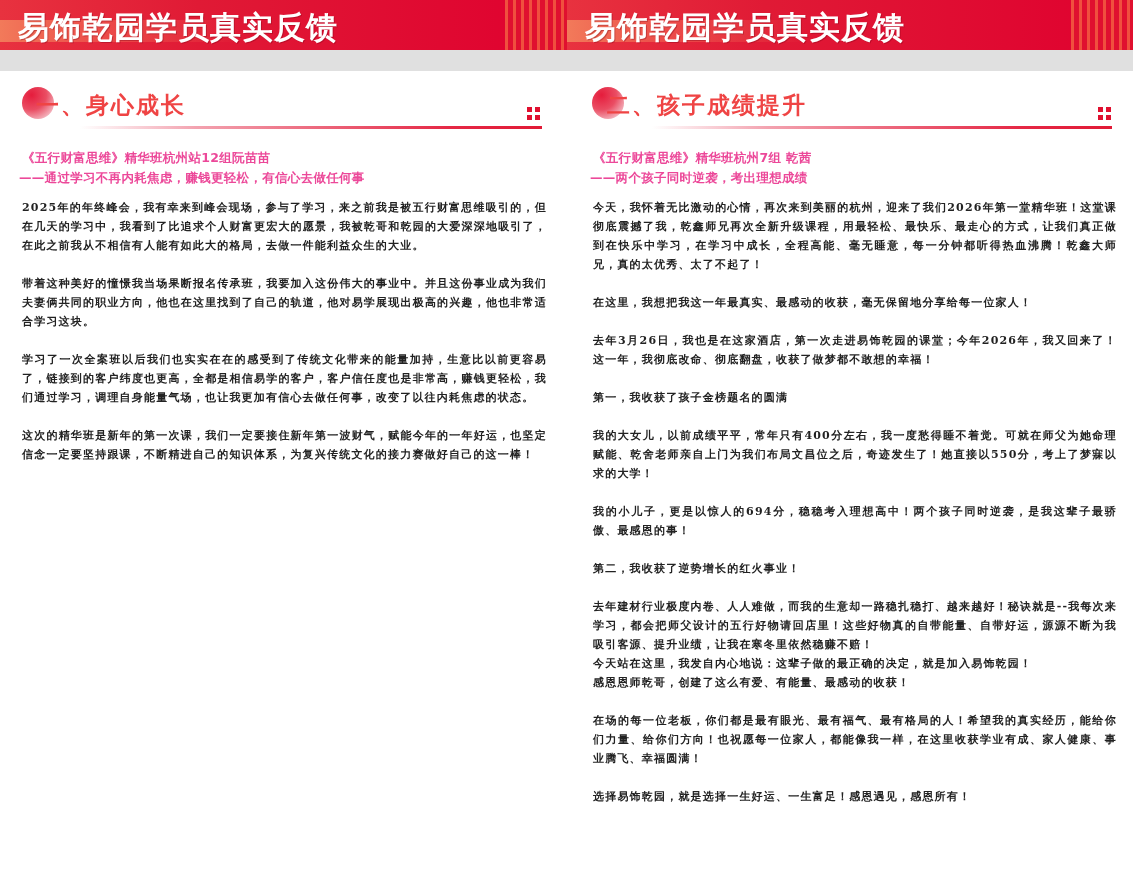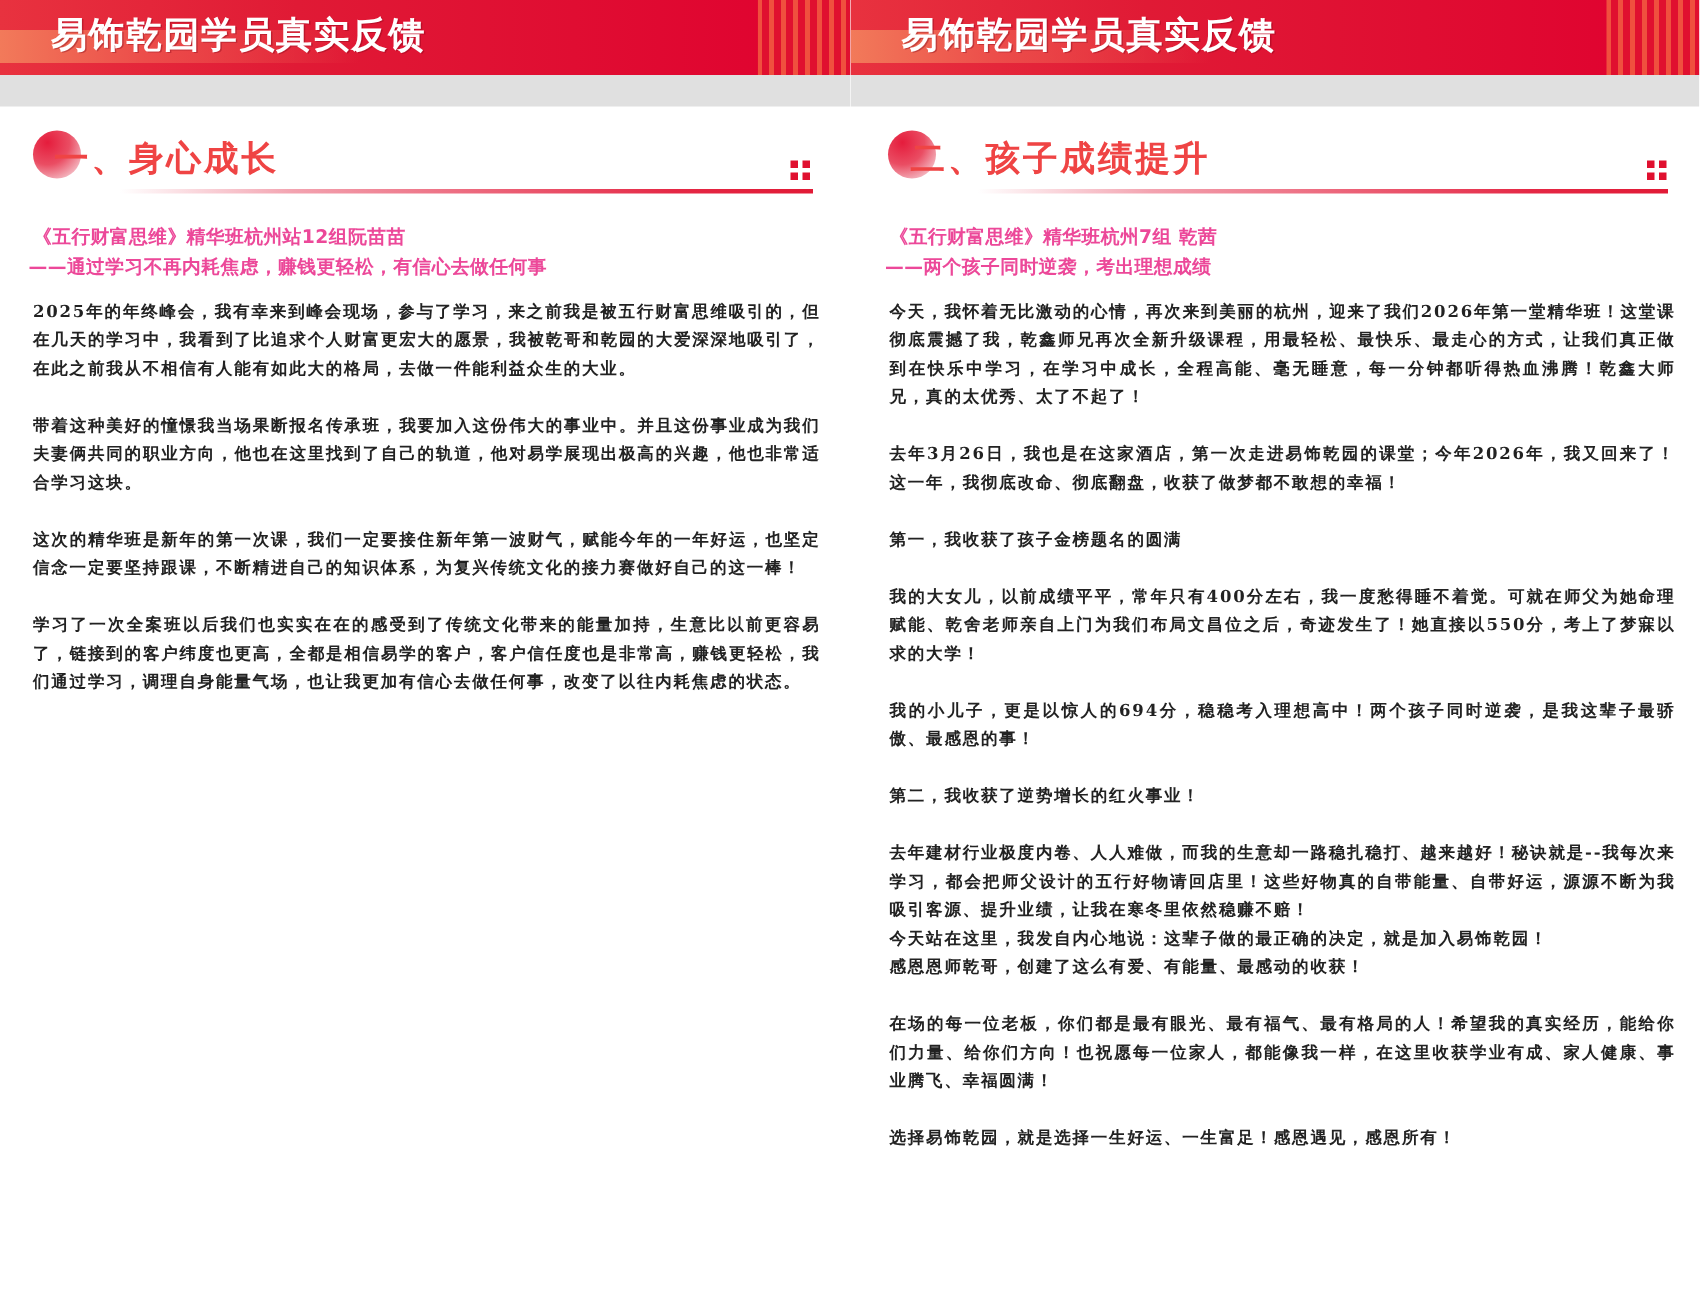--- a/index.html
+++ b/index.html
@@ -20,23 +20,22 @@
     position: absolute; left: 0; top: 20px; width: 240px; height: 22px;
     background: linear-gradient(90deg, #f27a5a 0%, #ec4d4a 40%, rgba(210,10,40,0.0) 100%);
   }
   .banner-stripes {
     position: absolute; right: 0; top: 0; width: 62px; height: 50px;
     background: repeating-linear-gradient(90deg, #f0503e 0px, #f0503e 3px, #e0102f 3px, #e0102f 8px);
   }
   .banner-title {
     position: absolute; left: 18px; top: 7px;
     font-family: Liberation Serif, serif;
-    font-size: 24px; font-weight: bold; color: #ffffff; letter-spacing: 1px;
+    font-size: 31px; font-weight: bold; color: #ffffff; letter-spacing: 1px;
     text-shadow: 1px 1px 0 rgba(120,0,20,0.35);
-    margin-left: 16px;
   }
   .graybar { position: absolute; left: 0; top: 50px; width: 100%; height: 21px; background: #e0e0e0; }
 
   .section-head { position: absolute; left: 0; top: 84px; width: 100%; height: 48px; }
   .section-circle {
     position: absolute; left: 22px; top: 3px; width: 32px; height: 32px; border-radius: 50%;
     background: radial-gradient(circle at 30% 25%, #e51c3c 0%, #ea4d63 45%, #f5c3cb 85%, #fbe4e8 100%);
   }
   .section-title {
     position: absolute; left: 36px; top: 6px;
@@ -92,22 +91,22 @@
         <span></span>
         <span></span>
       </div>
   </div>
 
   <div class="content">
     <div class="subtitle">《五行财富思维》精华班杭州站12组阮苗苗</div>
     <div class="subtitle line2">——通过学习不再内耗焦虑，赚钱更轻松，有信心去做任何事</div>
     <p class="para first">2025年的年终峰会，我有幸来到峰会现场，参与了学习，来之前我是被五行财富思维吸引的，但在几天的学习中，我看到了比追求个人财富更宏大的愿景，我被乾哥和乾园的大爱深深地吸引了，在此之前我从不相信有人能有如此大的格局，去做一件能利益众生的大业。</p>
     <p class="para">带着这种美好的憧憬我当场果断报名传承班，我要加入这份伟大的事业中。并且这份事业成为我们夫妻俩共同的职业方向，他也在这里找到了自己的轨道，他对易学展现出极高的兴趣，他也非常适合学习这块。</p>
+    <p class="para">学习了一次全案班以后我们也实实在在的感受到了传统文化带来的能量加持，生意比以前更容易了，链接到的客户纬度也更高，全都是相信易学的客户，客户信任度也是非常高，赚钱更轻松，我们通过学习，调理自身能量气场，也让我更加有信心去做任何事，改变了以往内耗焦虑的状态。</p>
     <p class="para">这次的精华班是新年的第一次课，我们一定要接住新年第一波财气，赋能今年的一年好运，也坚定信念一定要坚持跟课，不断精进自己的知识体系，为复兴传统文化的接力赛做好自己的这一棒！</p>
-    <p class="para">学习了一次全案班以后我们也实实在在的感受到了传统文化带来的能量加持，生意比以前更容易了，链接到的客户纬度也更高，全都是相信易学的客户，客户信任度也是非常高，赚钱更轻松，我们通过学习，调理自身能量气场，也让我更加有信心去做任何事，改变了以往内耗焦虑的状态。</p>
   </div>
 </div>
 
 <div class="page" id="page-right">
   <div class="banner">
     <div class="banner-glow"></div>
     <div class="banner-stripes"></div>
     <div class="banner-title">易饰乾园学员真实反馈</div>
   </div>
   <div class="graybar"></div>
@@ -121,20 +120,21 @@
         <span></span>
         <span></span>
         <span></span>
       </div>
   </div>
 
   <div class="content">
     <div class="subtitle">《五行财富思维》精华班杭州7组 乾茜</div>
     <div class="subtitle line2">——两个孩子同时逆袭，考出理想成绩</div>
     <p class="para first">今天，我怀着无比激动的心情，再次来到美丽的杭州，迎来了我们2026年第一堂精华班！这堂课彻底震撼了我，乾鑫师兄再次全新升级课程，用最轻松、最快乐、最走心的方式，让我们真正做到在快乐中学习，在学习中成长，全程高能、毫无睡意，每一分钟都听得热血沸腾！乾鑫大师兄，真的太优秀、太了不起了！</p>
+    <p class="para">在这里，我想把我这一年最真实、最感动的收获，毫无保留地分享给每一位家人！</p>
     <p class="para">去年3月26日，我也是在这家酒店，第一次走进易饰乾园的课堂；今年2026年，我又回来了！这一年，我彻底改命、彻底翻盘，收获了做梦都不敢想的幸福！</p>
     <p class="para">第一，我收获了孩子金榜题名的圆满</p>
     <p class="para">我的大女儿，以前成绩平平，常年只有400分左右，我一度愁得睡不着觉。可就在师父为她命理赋能、乾舍老师亲自上门为我们布局文昌位之后，奇迹发生了！她直接以550分，考上了梦寐以求的大学！</p>
     <p class="para">我的小儿子，更是以惊人的694分，稳稳考入理想高中！两个孩子同时逆袭，是我这辈子最骄傲、最感恩的事！</p>
     <p class="para">第二，我收获了逆势增长的红火事业！</p>
     <p class="para">去年建材行业极度内卷、人人难做，而我的生意却一路稳扎稳打、越来越好！秘诀就是--我每次来学习，都会把师父设计的五行好物请回店里！这些好物真的自带能量、自带好运，源源不断为我吸引客源、提升业绩，让我在寒冬里依然稳赚不赔！</p>
     <p class="para" style="margin-top:0">今天站在这里，我发自内心地说：这辈子做的最正确的决定，就是加入易饰乾园！</p>
     <p class="para" style="margin-top:0">感恩恩师乾哥，创建了这么有爱、有能量、最感动的收获！</p>
     <p class="para">在场的每一位老板，你们都是最有眼光、最有福气、最有格局的人！希望我的真实经历，能给你们力量、给你们方向！也祝愿每一位家人，都能像我一样，在这里收获学业有成、家人健康、事业腾飞、幸福圆满！</p>
     <p class="para">选择易饰乾园，就是选择一生好运、一生富足！感恩遇见，感恩所有！</p>

